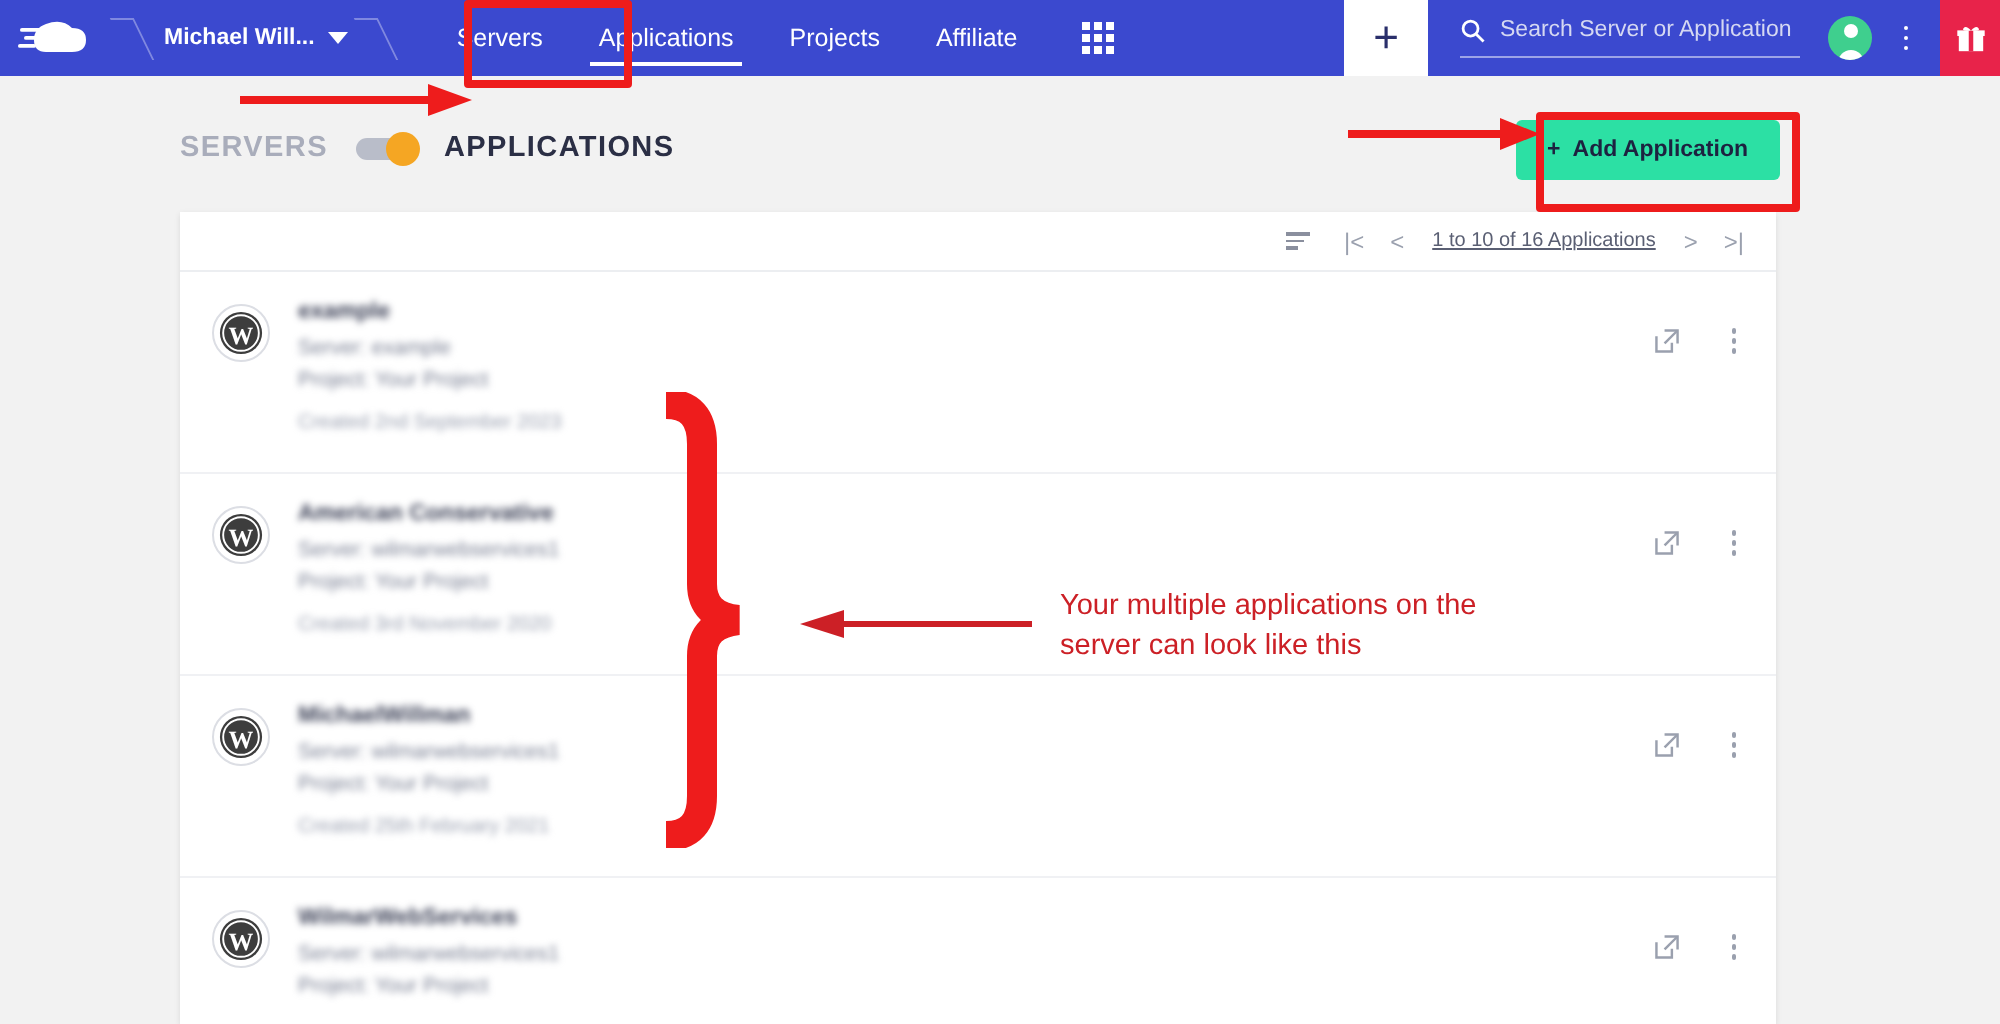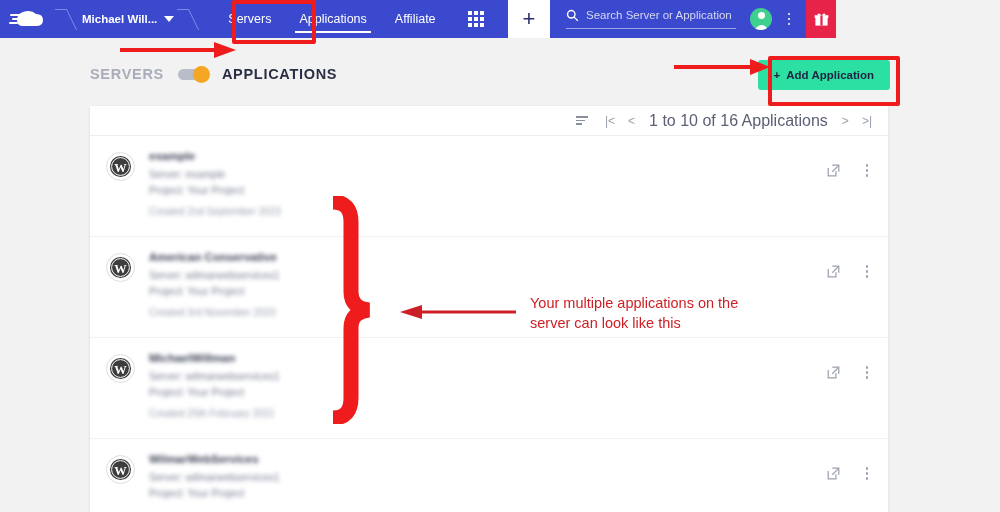--- a/index.html
+++ b/index.html
@@ -7,21 +7,21 @@
     width: 1000px; height: 512px;
     font-family: "Liberation Sans", sans-serif;
     background: #f2f2f2;
     overflow: hidden;
   }
   #page { position: relative; width: 1000px; height: 512px; }
 
   
   .topnav {
     position: absolute; top: 0; left: 0;
-    width: 836px; height: 38px;
+    width: 1000px; height: 38px;
     background: #3b49cf;
     display: flex; align-items: center;
   }
   .logo-wrap {
     width: 58px; height: 38px;
     display: flex; align-items: center; justify-content: center;
   }
   .chev-sep {
     width: 14px; height: 38px;
     position: relative; flex: none;
@@ -162,21 +162,21 @@
     height: 30px; display: flex; align-items: center;
     justify-content: flex-end; padding-right: 14px; gap: 9px;
     border-bottom: 1px solid #eceef1;
   }
   .sort-icon { display: flex; flex-direction: column; gap: 2px; margin-right: 6px; }
   .sort-icon i { height: 1.6px; background: #8a8f9e; display: block; }
   .sort-icon i:nth-child(1) { width: 12px; }
   .sort-icon i:nth-child(2) { width: 9px; }
   .sort-icon i:nth-child(3) { width: 6px; }
   .pg-arrow { color: #9aa0ae; font-size: 12px; padding: 0 2px; }
-  .pg-text { font-size: 16px; color: #5a5f73; padding: 0 3px; }
+  .pg-text { font-size: 10px; color: #5a5f73; padding: 0 3px; text-decoration: underline; }
 
   
   .app-row {
     height: 101px; padding: 14px 14px 0 16px;
     display: flex; align-items: flex-start;
     border-bottom: 1px solid #f0f1f4;
     position: relative;
   }
   .wp-icon {
     width: 29px; height: 29px; border-radius: 50%;
@@ -233,20 +233,21 @@
     <div class="chev-sep"></div>
     <div class="account">
       <span>Michael Will...</span>
       <span class="caret-down"></span>
     </div>
     <div class="chev-sep"></div>
 
     <div class="navtabs">
       <div class="navtab">Servers</div>
       <div class="navtab active">Applications</div>
+      <div class="navtab">Projects</div>
       <div class="navtab">Affiliate</div>
       <div class="grid-icon">
         <i></i>
           <i></i>
           <i></i>
           <i></i>
           <i></i>
           <i></i>
           <i></i>
           <i></i>

